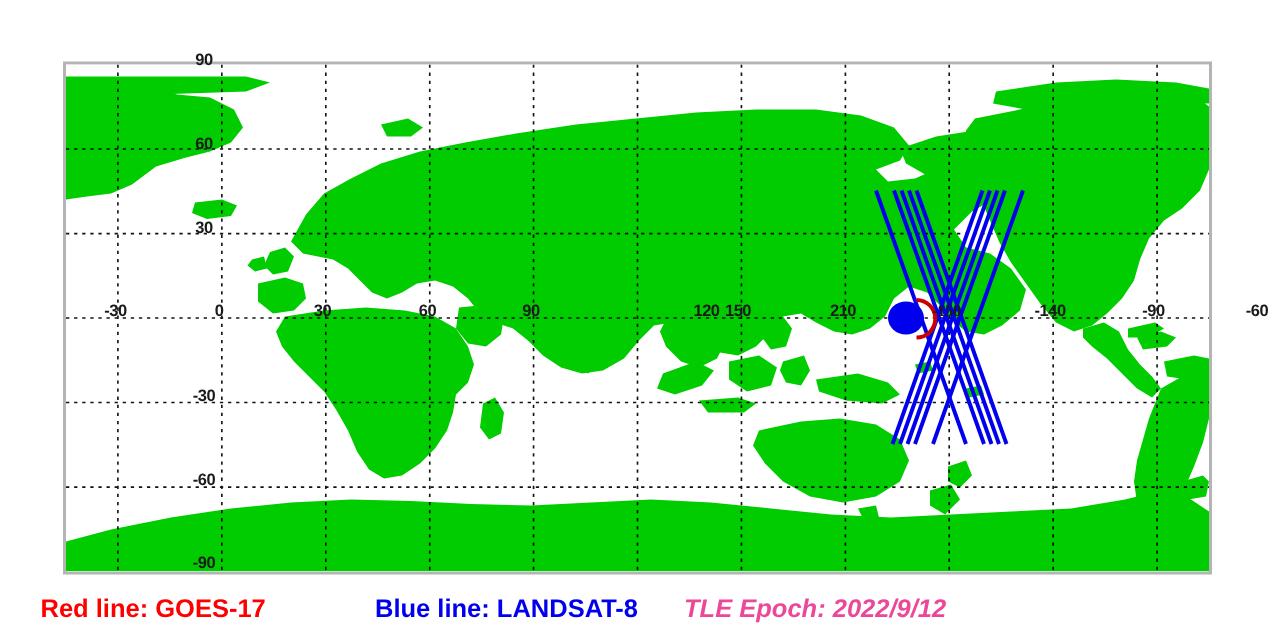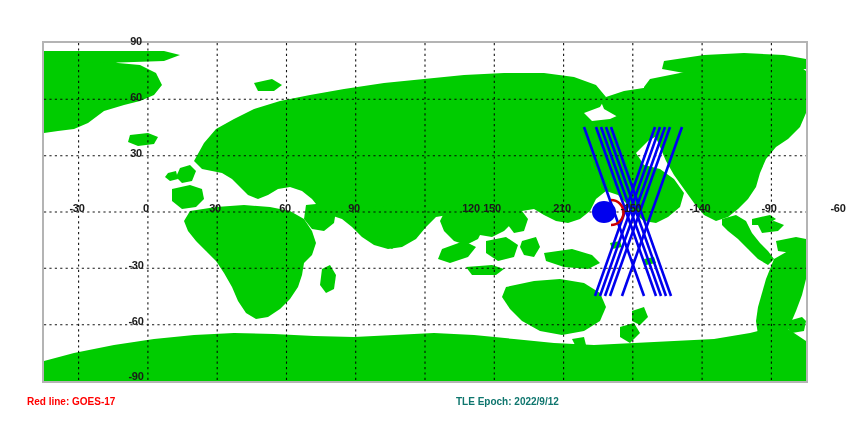--- a/index.html
+++ b/index.html
@@ -40,28 +40,28 @@
 
   
   #legend-bar{
     position:absolute;
     left:0;top:392px;
     width:850px;height:28px;
   }
   .legend-item{
     position:absolute;
     font-family:"Liberation Sans", sans-serif;
-    font-size:10px;
+    font-size:17px;
     font-weight:bold;
     white-space:nowrap;
     line-height:1;
   }
   #legend-red{left:27px;top:5px;color:#ff0000;}
   #legend-blue{left:250px;top:5px;color:#0000ee;}
-  #legend-epoch{left:456px;top:5px;color:#0f766e;}
+  #legend-epoch{left:456px;top:5px;color:#ec4899;font-style:italic;}
 </style>
 </head>
 <body>
 
 <div id="root">
 
   <div id="map-panel">
     <svg id="map-svg" viewBox="0 0 762 338" preserveAspectRatio="none">
 
       <defs>
@@ -207,33 +207,34 @@
 
   <div>
     <div class="axis-label lon-label" style="left:77px;top:208px;">-30</div>
     <div class="axis-label lon-label" style="left:146px;top:208px;">0</div>
     <div class="axis-label lon-label" style="left:215px;top:208px;">30</div>
     <div class="axis-label lon-label" style="left:285px;top:208px;">60</div>
     <div class="axis-label lon-label" style="left:354px;top:208px;">90</div>
     <div class="axis-label lon-label" style="left:423px;top:208px;margin-left:48px;">120</div>
     <div class="axis-label lon-label" style="left:492px;top:208px;text-align:center;">150</div>
     <div class="axis-label lon-label" style="left:562px;top:208px;">210</div>
-    <div class="axis-label lon-label" style="left:631px;top:208px;">-150</div>
+    <div class="axis-label lon-label" style="left:631px;top:208px;font-family:Liberation Serif, serif;">-150</div>
     <div class="axis-label lon-label" style="left:700px;top:208px;">-140</div>
     <div class="axis-label lon-label" style="left:769px;top:208px;">-90</div>
     <div class="axis-label lon-label" style="left:838px;top:208px;">-60</div>
   </div>
 
   <div>
     <div class="axis-label lat-label" style="left:136px;top:41px;">90</div>
     <div class="axis-label lat-label" style="left:136px;top:97px;">60</div>
     <div class="axis-label lat-label" style="left:136px;top:153px;">30</div>
     <div class="axis-label lat-label" style="left:136px;top:265px;">-30</div>
     <div class="axis-label lat-label" style="left:136px;top:321px;">-60</div>
     <div class="axis-label lat-label" style="left:136px;top:376px;">-90</div>
   </div>
 
   <div id="legend-bar">
     <div class="legend-item" id="legend-red">Red line: GOES-17</div>
+    <div class="legend-item" id="legend-blue">Blue line: LANDSAT-8</div>
     <div class="legend-item" id="legend-epoch">TLE Epoch: 2022/9/12</div>
   </div>
 
 </div>
 
 </body></html>

